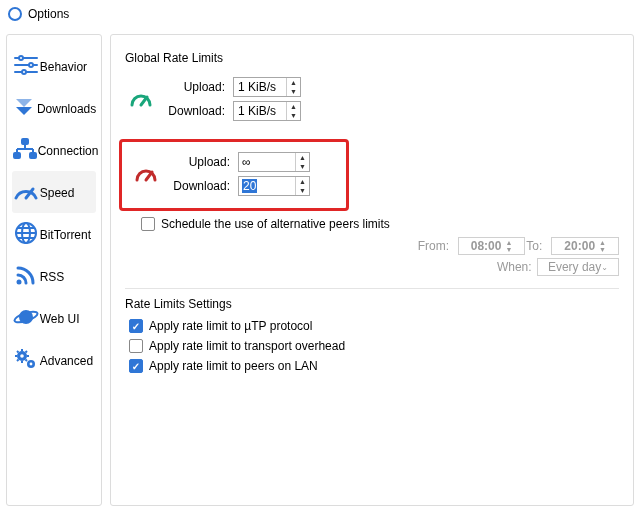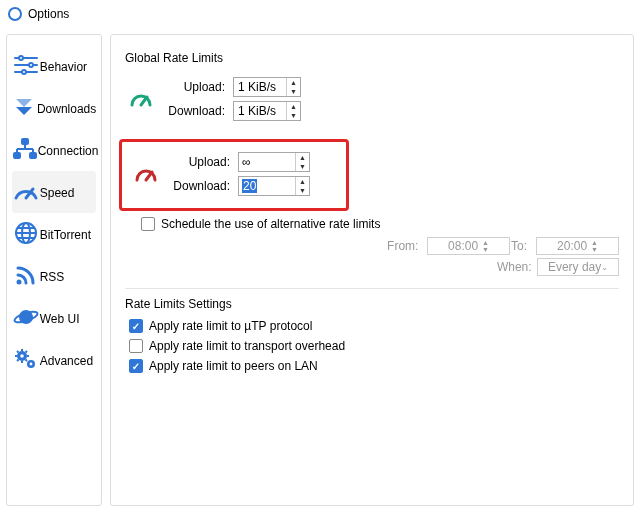--- a/index.html
+++ b/index.html
@@ -24,21 +24,21 @@
   .gauge { width:24px; height:24px; margin:0 10px 0 4px; display:flex; align-items:center; justify-content:center; }
   .group-global { margin-bottom: 14px; }
   .alt-box { border: 3px solid #e02626; border-radius: 4px; padding: 6px 8px 8px 8px; margin: 0 270px 6px -6px; }
   .alt-row .spin input { width: 56px; padding-left:3px; }
   .chk-row { display:flex; align-items:center; margin: 6px 0 6px 16px; gap:6px; }
   .chk { width:14px; height:14px; border:1px solid #888; border-radius:2px; background:#fff; display:inline-flex; align-items:center; justify-content:center; }
   .chk.checked { background:#2f76d6; border-color:#2f76d6; color:#fff; font-size:10px; font-weight:bold; }
   .sched-lines { margin-left: 16px; color:#9a9a9a; }
   .sched-lines .row { margin:3px 0; }
   .sched-lines .label { width:40px; text-align:left; }
-  .mini-time { border:1px solid #d0d0d0; padding:1px 20px; color:#9a9a9a; display:inline-flex; align-items:center; gap:4px; }
+  .mini-time { border:1px solid #d0d0d0; padding:1px 12px; color:#9a9a9a; display:inline-flex; align-items:center; gap:4px;font-weight:bold; }
   .mini-time .ar { font-size:7px; line-height:1; }
   .mini-select { border:1px solid #d0d0d0; padding:1px 10px; color:#9a9a9a; display:inline-flex; align-items:center; }
   .mini-select .cv { font-size:8px; color:#9a9a9a; }
   hr.sep { border:none; border-top:1px solid #e4e4e4; margin:12px 0 8px; }
   .limits-list .chk-row { margin-left:4px; }
   .selected-text { background:#2f76d6; color:#fff; padding:0 1px; }
   svg { display:block; }
 </style>
 </head>
 <body>
@@ -226,21 +226,21 @@
                   <span>▼</span>
                 </span>
               </span>
           </div>
         </div>
       </div>
     </div>
 
     <div class="chk-row">
       <span class="chk"></span>
-      <span>Schedule the use of alternative rate limits</span>
+      <span>Schedule the use of alternative peers limits</span>
     </div>
     <div class="sched-lines">
       <div class="row">
         <span class="label">From:</span>
         <span class="mini-time">
             <span>08:00</span>
             <span class="ar">▲<br>▼</span>
           </span>
         <span class="label" style="width:26px; text-align:center;">To:</span>
         <span class="mini-time">

